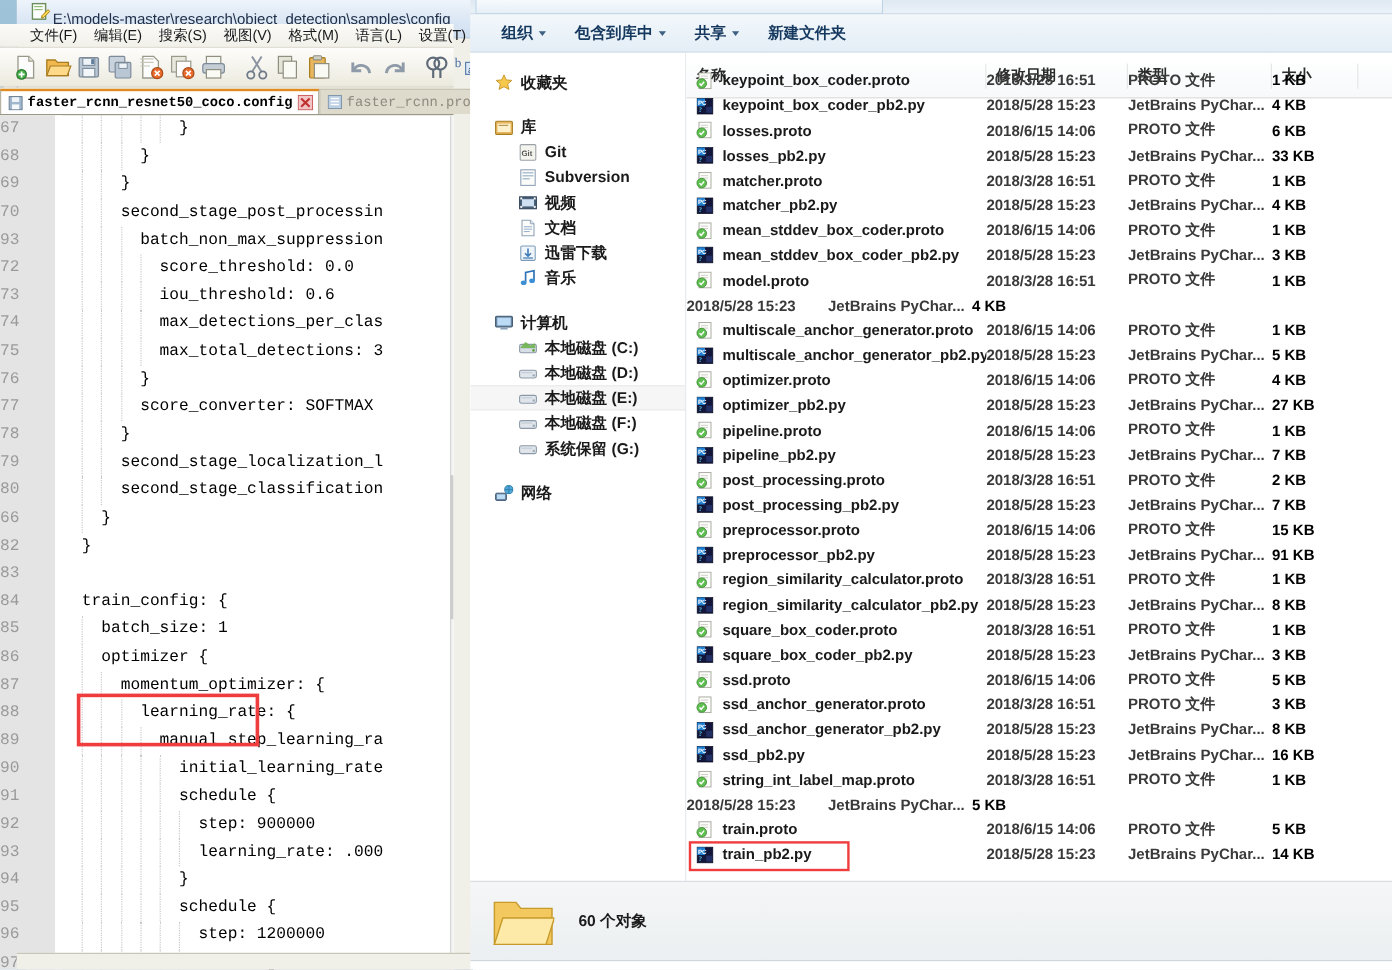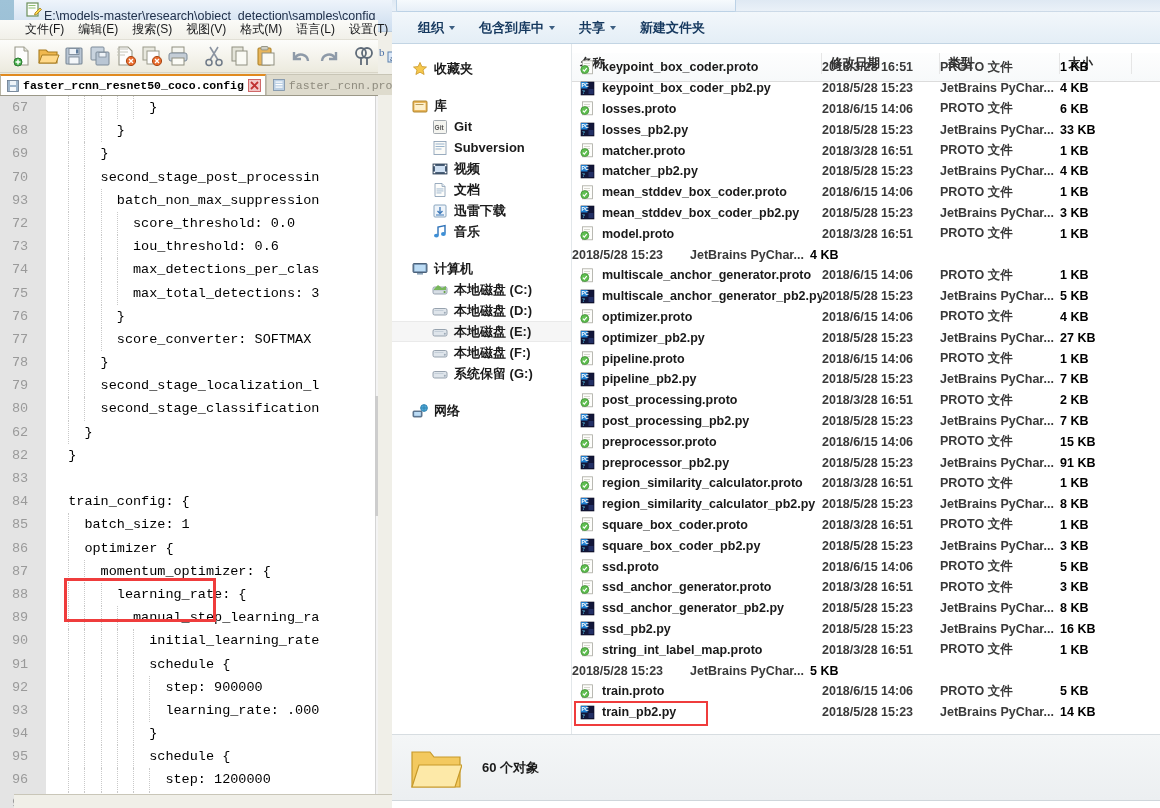--- a/index.html
+++ b/index.html
@@ -94,21 +94,21 @@
     position:absolute; left:0; top:0; width:46px; height:100%;
     background:#e4e4e4;
   }
   .code-area { position:absolute; left:0; top:0; width:378px; height:713px; }
   .code-line {
     position:relative; height:23.2px; line-height:23.2px;
     font-family:"Liberation Mono", monospace; font-size:13.5px;
     white-space:pre;
   }
   .ln {
-    position:absolute; left:0; width:40px; text-align:center;
+    position:absolute; left:0; width:40px; text-align:left;
     color:#9a9a9a; font-family:"Liberation Mono", monospace; font-size:13.5px;
   }
   .ctext {
     position:absolute; left:52px; color:#000000; white-space:pre;
   }
   .fold-col {
     position:absolute; left:46px; top:0; width:6px; height:100%;
     background:#ffffff;
   }
   .ig {
@@ -405,21 +405,21 @@
         <div class="code-line"><span class="ln">93</span><span class="ig" style="left: 68.24px; top: 0px;"></span><span class="ig" style="left: 84.48px; top: 0px;"></span><span class="ig" style="left: 100.72px; top: 0px;"></span><span class="ctext">        batch_non_max_suppression</span></div>
         <div class="code-line"><span class="ln">72</span><span class="ig" style="left: 68.24px; top: 0px;"></span><span class="ig" style="left: 84.48px; top: 0px;"></span><span class="ig" style="left: 100.72px; top: 0px;"></span><span class="ig" style="left: 116.96px; top: 0px;"></span><span class="ctext">          score_threshold: 0.0</span></div>
         <div class="code-line"><span class="ln">73</span><span class="ig" style="left: 68.24px; top: 0px;"></span><span class="ig" style="left: 84.48px; top: 0px;"></span><span class="ig" style="left: 100.72px; top: 0px;"></span><span class="ig" style="left: 116.96px; top: 0px;"></span><span class="ctext">          iou_threshold: 0.6</span></div>
         <div class="code-line"><span class="ln">74</span><span class="ig" style="left: 68.24px; top: 0px;"></span><span class="ig" style="left: 84.48px; top: 0px;"></span><span class="ig" style="left: 100.72px; top: 0px;"></span><span class="ig" style="left: 116.96px; top: 0px;"></span><span class="ctext">          max_detections_per_clas</span></div>
         <div class="code-line"><span class="ln">75</span><span class="ig" style="left: 68.24px; top: 0px;"></span><span class="ig" style="left: 84.48px; top: 0px;"></span><span class="ig" style="left: 100.72px; top: 0px;"></span><span class="ig" style="left: 116.96px; top: 0px;"></span><span class="ctext">          max_total_detections: 3</span></div>
         <div class="code-line"><span class="ln">76</span><span class="ig" style="left: 68.24px; top: 0px;"></span><span class="ig" style="left: 84.48px; top: 0px;"></span><span class="ig" style="left: 100.72px; top: 0px;"></span><span class="ctext">        }</span></div>
         <div class="code-line"><span class="ln">77</span><span class="ig" style="left: 68.24px; top: 0px;"></span><span class="ig" style="left: 84.48px; top: 0px;"></span><span class="ig" style="left: 100.72px; top: 0px;"></span><span class="ctext">        score_converter: SOFTMAX</span></div>
         <div class="code-line"><span class="ln">78</span><span class="ig" style="left: 68.24px; top: 0px;"></span><span class="ig" style="left: 84.48px; top: 0px;"></span><span class="ctext">      }</span></div>
         <div class="code-line"><span class="ln">79</span><span class="ig" style="left: 68.24px; top: 0px;"></span><span class="ig" style="left: 84.48px; top: 0px;"></span><span class="ctext">      second_stage_localization_l</span></div>
         <div class="code-line"><span class="ln">80</span><span class="ig" style="left: 68.24px; top: 0px;"></span><span class="ig" style="left: 84.48px; top: 0px;"></span><span class="ctext">      second_stage_classification</span></div>
-        <div class="code-line"><span class="ln">62</span><span class="ig" style="left: 68.24px; top: 0px;"></span><span class="ctext">    }</span></div>
+        <div class="code-line"><span class="ln">66</span><span class="ig" style="left: 68.24px; top: 0px;"></span><span class="ctext">    }</span></div>
         <div class="code-line"><span class="ln">82</span><span class="ctext">  }</span></div>
         <div class="code-line"><span class="ln">83</span><span class="ctext"></span></div>
         <div class="code-line"><span class="ln">84</span><span class="ctext">  train_config: {</span></div>
         <div class="code-line"><span class="ln">85</span><span class="ig" style="left: 68.24px; top: 0px;"></span><span class="ctext">    batch_size: 1</span></div>
         <div class="code-line"><span class="ln">86</span><span class="ig" style="left: 68.24px; top: 0px;"></span><span class="ctext">    optimizer {</span></div>
         <div class="code-line"><span class="ln">87</span><span class="ig" style="left: 68.24px; top: 0px;"></span><span class="ig" style="left: 84.48px; top: 0px;"></span><span class="ctext">      momentum_optimizer: {</span></div>
         <div class="code-line"><span class="ln">88</span><span class="ig" style="left: 68.24px; top: 0px;"></span><span class="ig" style="left: 84.48px; top: 0px;"></span><span class="ig" style="left: 100.72px; top: 0px;"></span><span class="ctext">        learning_rate: {</span></div>
         <div class="code-line"><span class="ln">89</span><span class="ig" style="left: 68.24px; top: 0px;"></span><span class="ig" style="left: 84.48px; top: 0px;"></span><span class="ig" style="left: 100.72px; top: 0px;"></span><span class="ig" style="left: 116.96px; top: 0px;"></span><span class="ctext">          manual_step_learning_ra</span></div>
         <div class="code-line"><span class="ln">90</span><span class="ig" style="left: 68.24px; top: 0px;"></span><span class="ig" style="left: 84.48px; top: 0px;"></span><span class="ig" style="left: 100.72px; top: 0px;"></span><span class="ig" style="left: 116.96px; top: 0px;"></span><span class="ig" style="left: 133.2px; top: 0px;"></span><span class="ctext">            initial_learning_rate</span></div>
         <div class="code-line"><span class="ln">91</span><span class="ig" style="left: 68.24px; top: 0px;"></span><span class="ig" style="left: 84.48px; top: 0px;"></span><span class="ig" style="left: 100.72px; top: 0px;"></span><span class="ig" style="left: 116.96px; top: 0px;"></span><span class="ig" style="left: 133.2px; top: 0px;"></span><span class="ctext">            schedule {</span></div>

